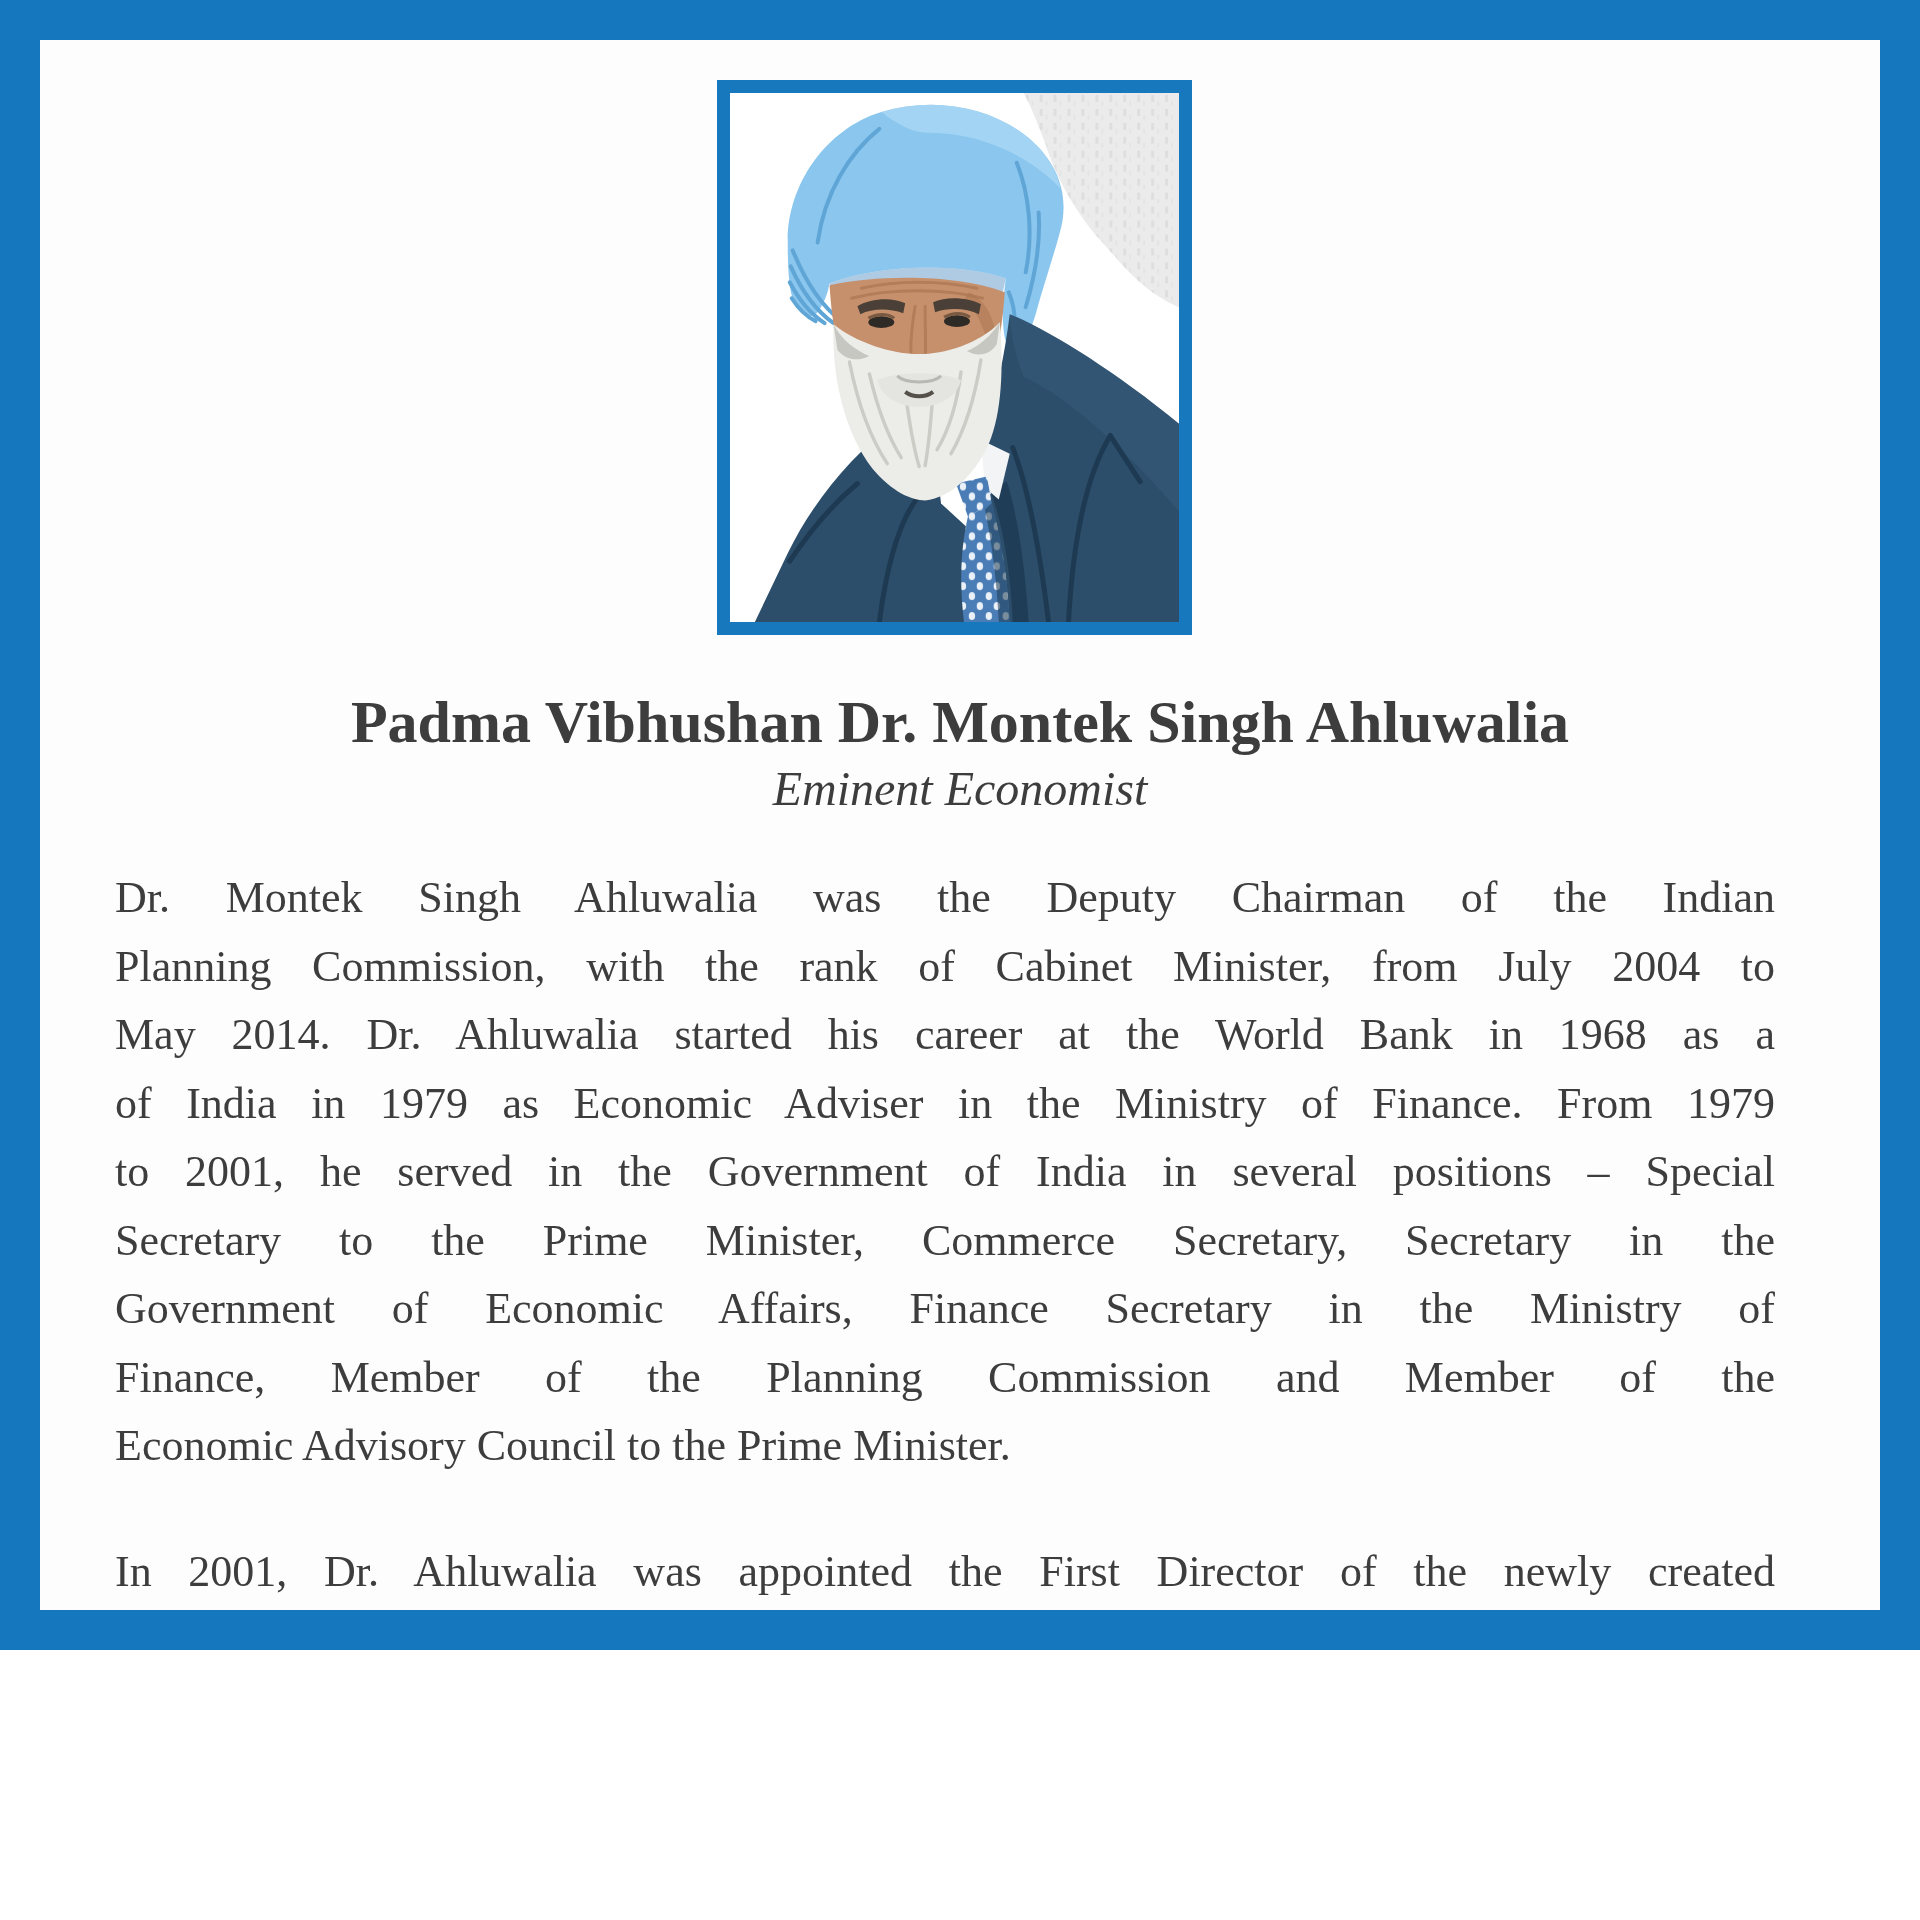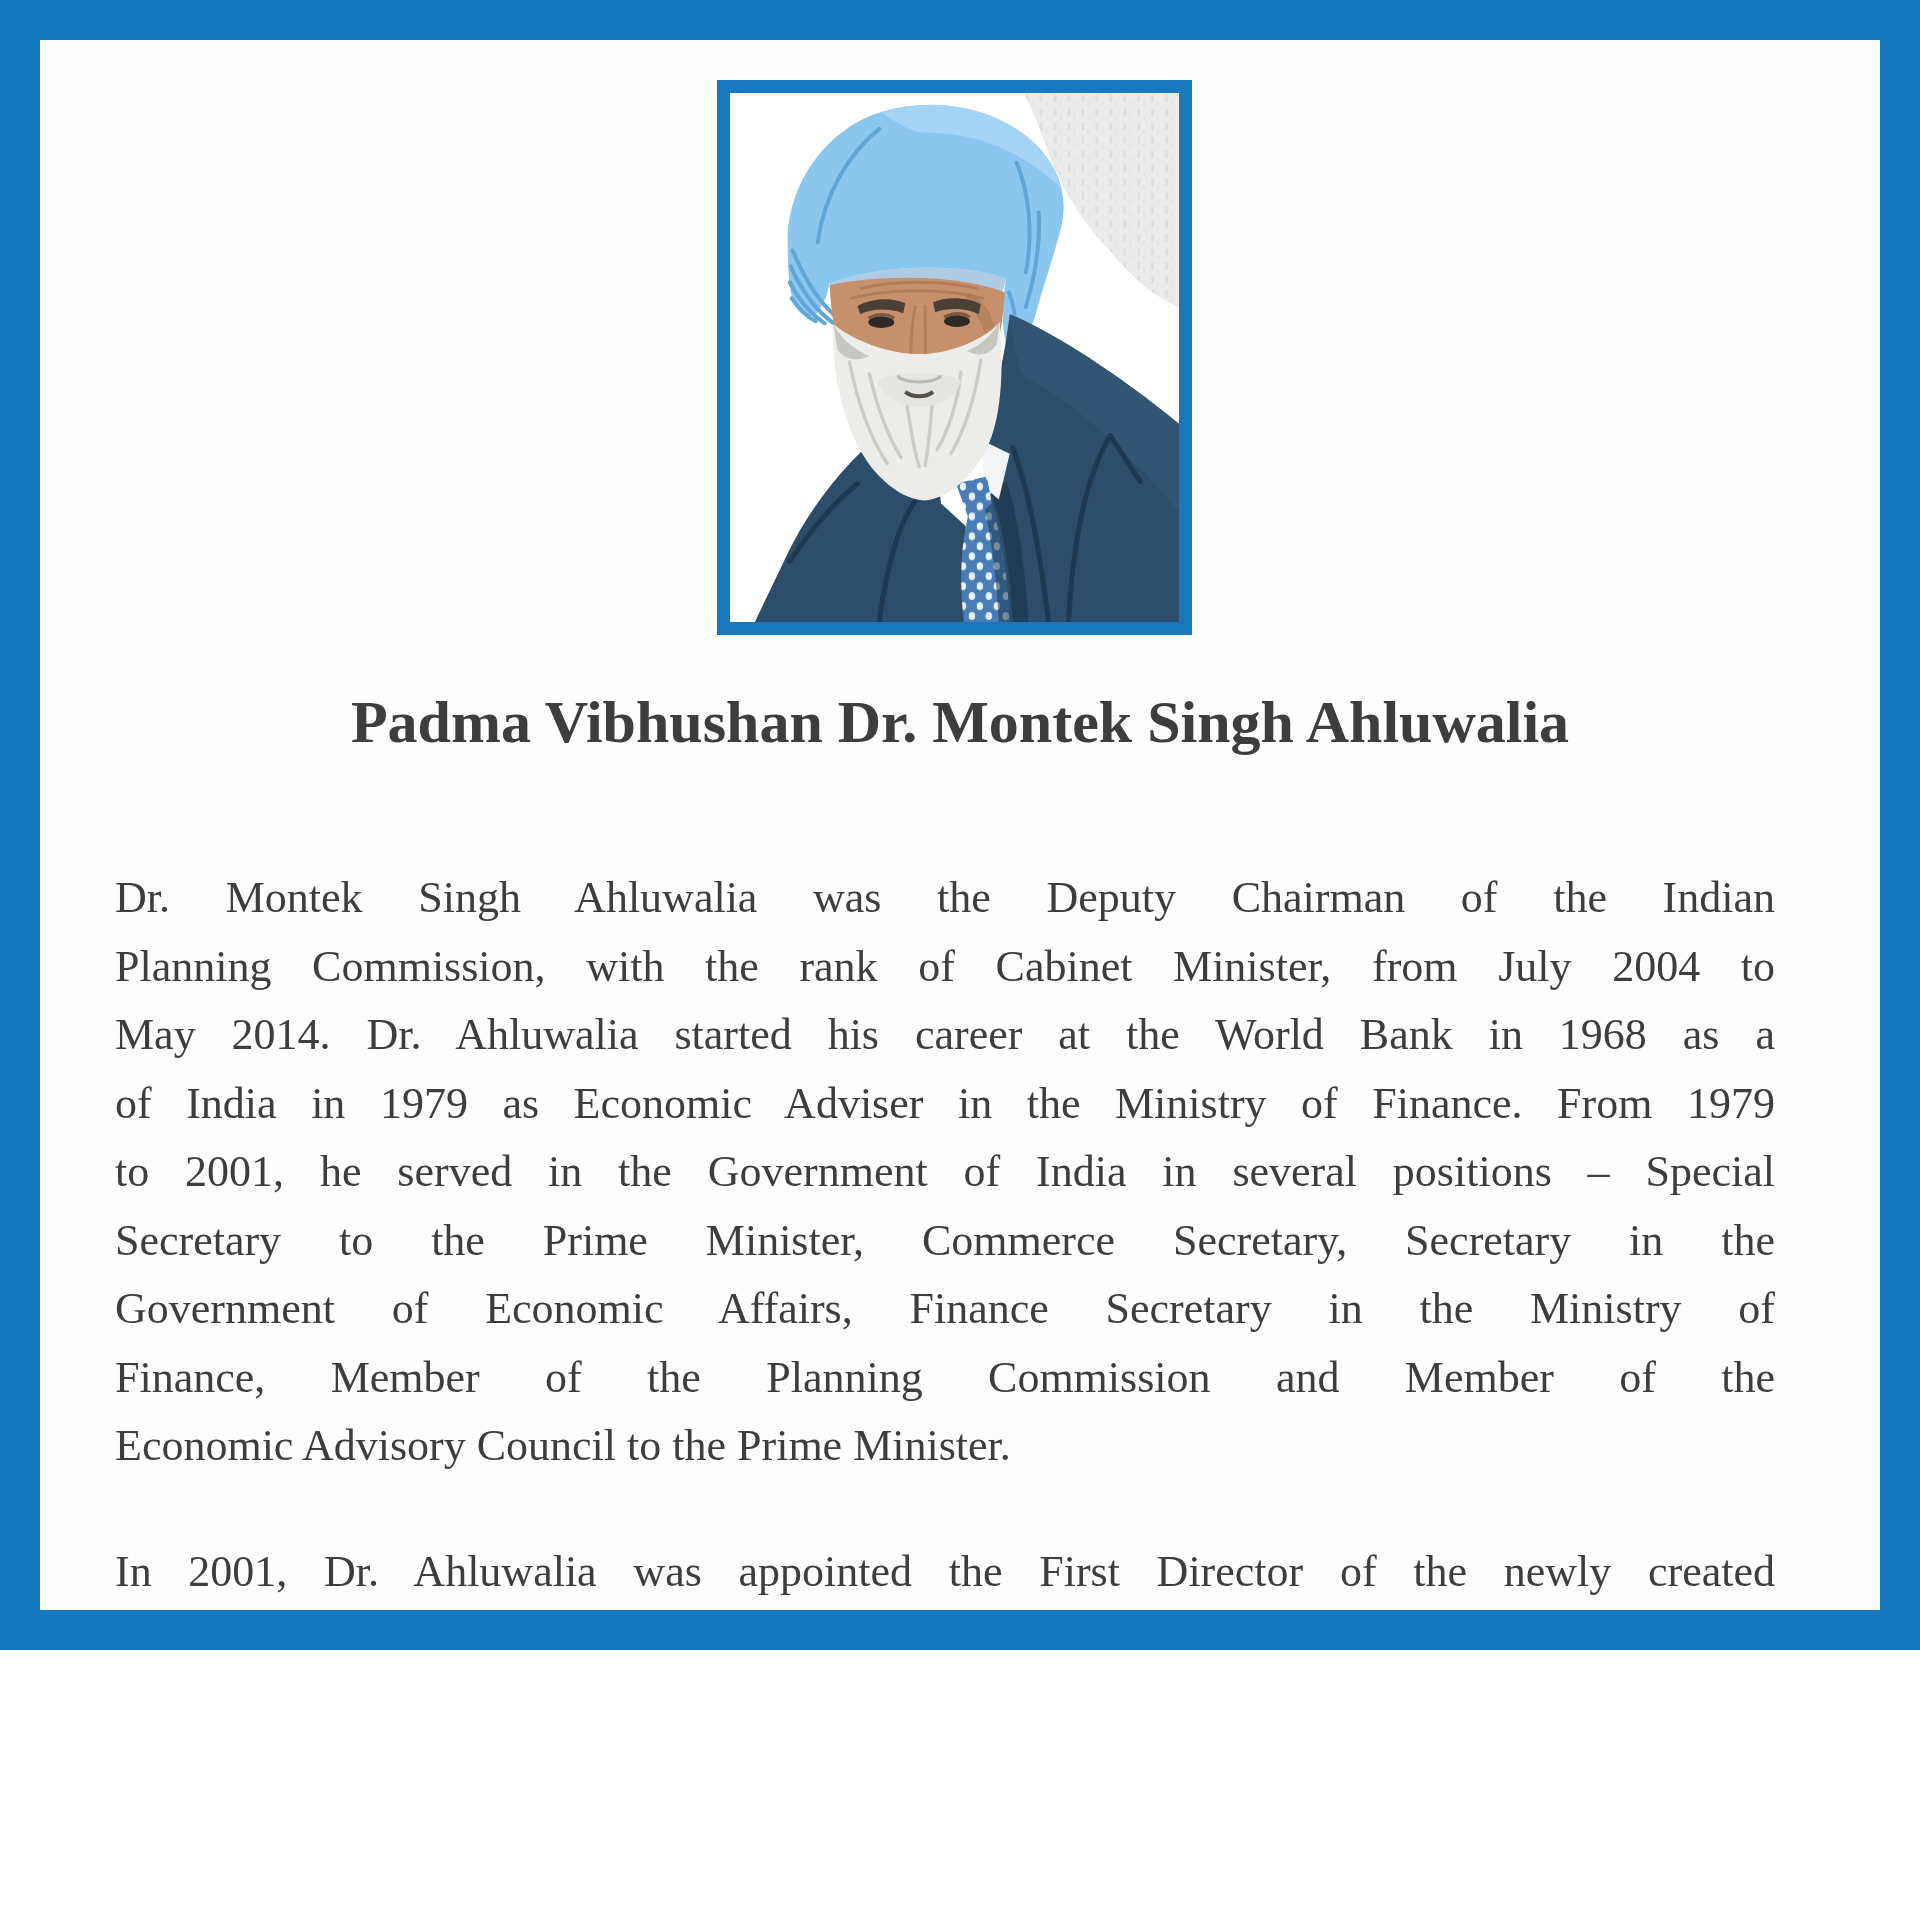--- a/index.html
+++ b/index.html
@@ -168,20 +168,21 @@
       <path d="M104,232 C112,248 126,258 140,264 C128,270 116,268 108,258 Z" fill="var(--beard-shadow)"></path>
       <path d="M271,230 C262,244 250,254 238,259 C250,266 262,262 268,252 Z" fill="var(--beard-shadow)"></path>
 
       <path d="M148,288 C168,279 212,279 232,288 C228,306 208,315 190,315 C172,315 152,306 148,288 Z" fill="#E4E4E0"></path>
       <path d="M168,284 C176,292 204,292 212,284" stroke="#b9b9b4" stroke-width="3" fill="none"></path>
       <path d="M176,300 C184,306 196,306 204,300" stroke="#555049" stroke-width="4" fill="none"></path>
     </svg>
   </div>
 
   <div class="title">Padma Vibhushan Dr. Montek Singh Ahluwalia</div>
+  <div class="subtitle">Eminent Economist</div>
 
   <div class="biography">
       <div class="paragraph">
         <div class="line">Dr. Montek Singh Ahluwalia was the Deputy Chairman of the Indian</div>
         <div class="line">Planning Commission, with the rank of Cabinet Minister, from July 2004 to</div>
         <div class="line">May 2014. Dr. Ahluwalia started his career at the World Bank in 1968 as a</div>
         <div class="line">of India in 1979 as Economic Adviser in the Ministry of Finance. From 1979</div>
         <div class="line">to 2001, he served in the Government of India in several positions – Special</div>
         <div class="line">Secretary to the Prime Minister, Commerce Secretary, Secretary in the</div>
         <div class="line">Government of Economic Affairs, Finance Secretary in the Ministry of</div>

